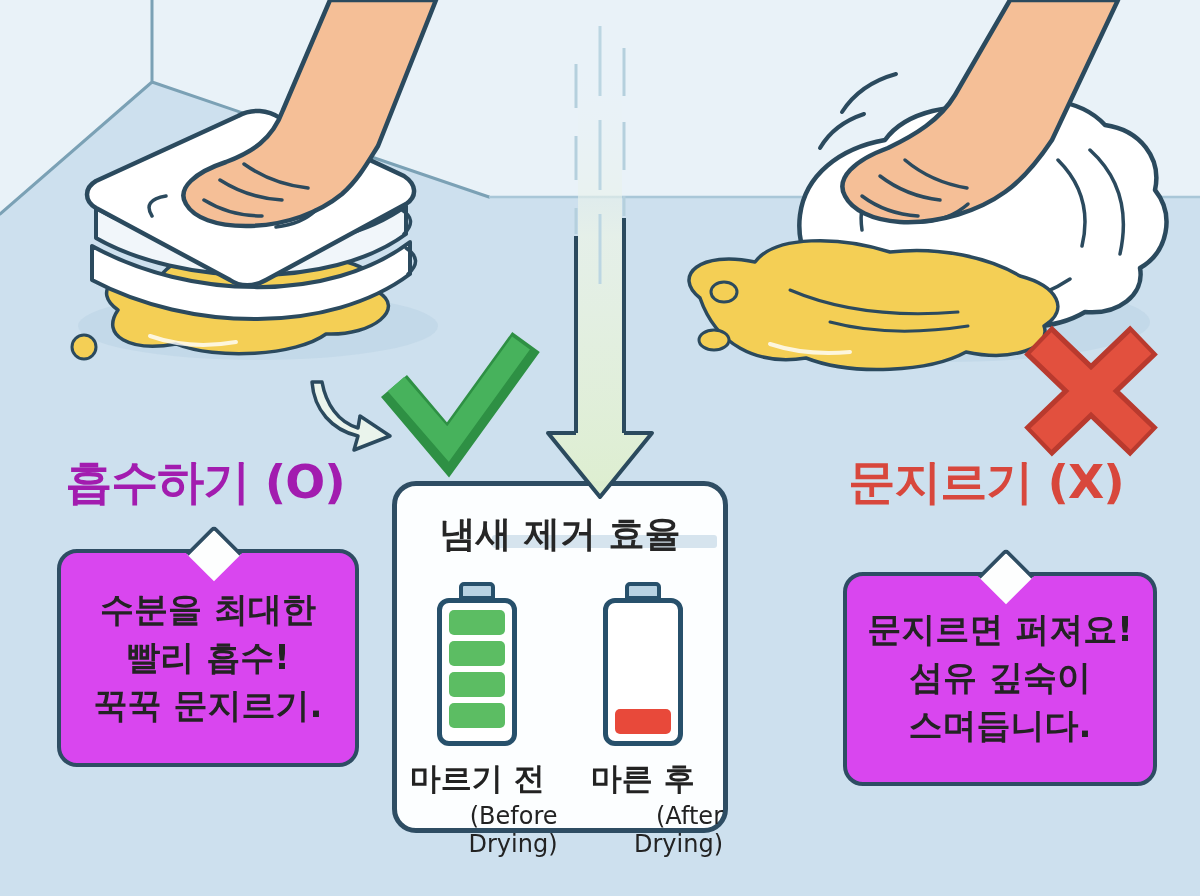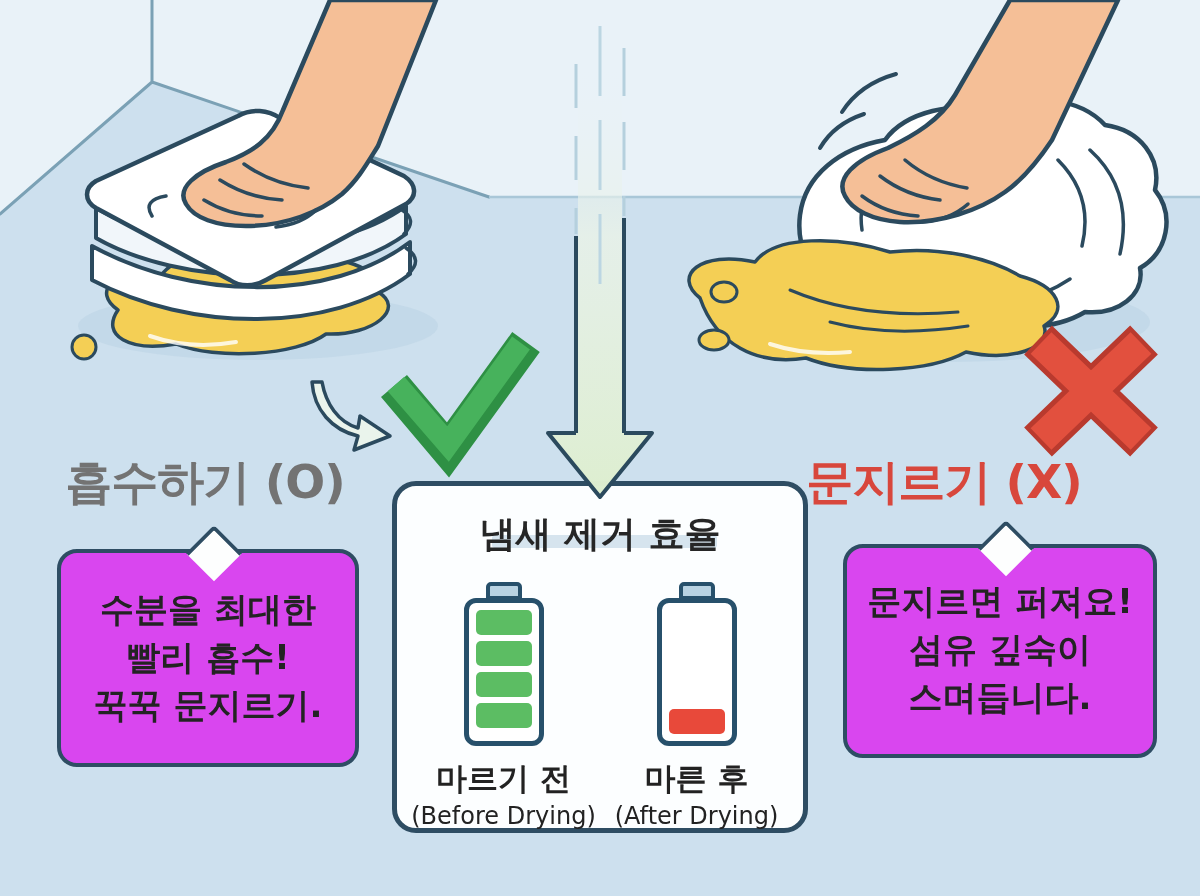--- a/index.html
+++ b/index.html
@@ -4,35 +4,35 @@
 <style>
   html,body{margin:0;padding:0;background:#e9f2f8;}
   .stage{position:relative;width:1200px;height:896px;overflow:hidden;
     font-family:"DejaVu Sans","Liberation Sans",sans-serif;}
   svg.scene{position:absolute;left:0;top:0;z-index:0;}
   svg.overlay{position:absolute;left:0;top:0;z-index:6;pointer-events:none;}
 
   .method-title{position:absolute;z-index:3;text-align:center;font-weight:bold;
     font-size:47px;letter-spacing:-1px;line-height:1.15;}
   .title-left{left:40px;top:455px;width:330px;color:#2f9e47;}
-  .title-right{left:792px;top:455px;width:304px;color:#d8473c;}
+  .title-right{left:834px;top:455px;width:304px;color:#d8473c;}
 
   .bubble{position:absolute;z-index:2;background:#d946ef;border:4px solid #2e4d63;
     border-radius:20px;box-sizing:border-box;text-align:center;color:#232323;
     font-weight:bold;font-size:34px;}
   .bubble .tail{position:absolute;top:-20px;width:36px;height:36px;background:#fdfefe;
     border-left:4px solid #2e4d63;border-top:4px solid #2e4d63;
     transform:rotate(45deg);border-top-left-radius:5px;}
   .bubble .bubble-line{line-height:48px;}
   .left-bubble{left:57px;top:549px;width:302px;height:218px;padding-top:32px;}
   .left-bubble .tail{left:133px;}
-  .right-bubble{left:843px;top:544px;width:314px;height:214px;padding-top:29px;text-align:center;}
+  .right-bubble{left:843px;top:572px;width:314px;height:214px;padding-top:29px;text-align:center;}
   .right-bubble .tail{left:139px;}
 
-  .panel{position:absolute;z-index:2;left:392px;top:481px;width:416px;height:352px;
+  .panel{position:absolute;z-index:2;left:392px;top:481px;width:336px;height:352px;
     background:#fcfeff;border:5px solid #2e4d63;border-radius:24px;box-sizing:border-box;}
   .panel-title{position:relative;z-index:2;margin-top:24px;text-align:center;
     font-size:36px;font-weight:bold;color:#262626;}
   .panel-highlight{position:absolute;z-index:1;left:95px;top:49px;width:225px;height:13px;
     background:#d6e4ee;border-radius:3px;}
   .battery-row{position:absolute;left:0;top:112px;width:100%;display:flex;
     justify-content:center;gap:5px;}
   .bat-col{width:188px;display:flex;flex-direction:column;align-items:center;}
   .battery{position:relative;width:80px;height:148px;border:5px solid #27506b;
     border-radius:12px;background:#ffffff;box-sizing:border-box;display:flex;
@@ -113,21 +113,21 @@
     </g>
     <g>
       <path d="M842,112 q18,-28 54,-38 M820,148 q14,-24 44,-34" stroke="#2b4a5e" stroke-width="4" fill="none" stroke-linecap="round"></path>
     </g>
     <g>
       <path d="M1038,340 L1144,442 M1144,340 L1038,442" stroke="#b93a2e" stroke-width="40" fill="none"></path>
       <path d="M1041,343 L1141,439 M1141,343 L1041,439" stroke="#e2503e" stroke-width="30" fill="none"></path>
     </g>
   </svg>
 
-  <div class="method-title title-left" style="color: #737373;">흡수하기 (O)</div>
+  <div class="method-title title-left" style="color: #a21caf;">흡수하기 (O)</div>
   <div class="method-title title-right" style="color: rgb(216, 71, 60);">문지르기 (X)</div>
 
   <div class="bubble left-bubble">
     <div class="tail"></div>
     <div class="bubble-line">수분을 최대한</div>
     <div class="bubble-line">빨리 흡수!</div>
     <div class="bubble-line">꾹꾹 문지르기.</div>
   </div>
 
   <div class="bubble right-bubble">

